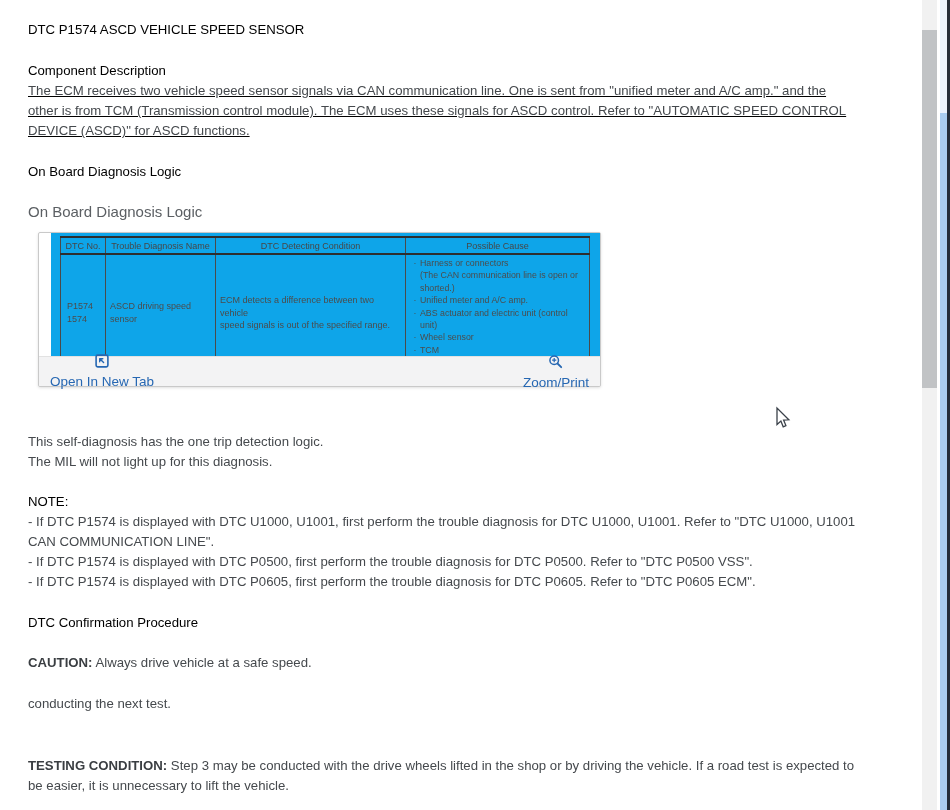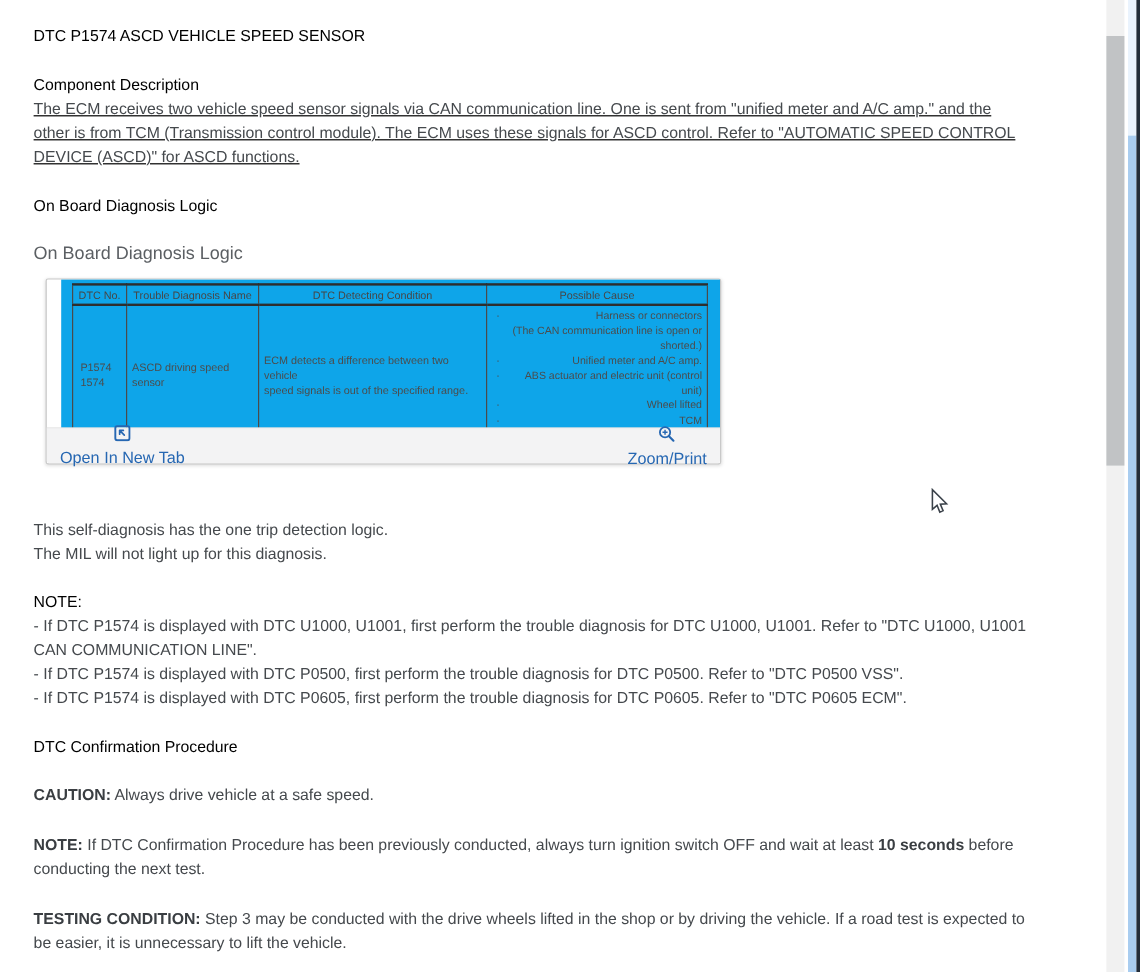--- a/index.html
+++ b/index.html
@@ -29,21 +29,21 @@
     font-weight:normal;font-size:9px;color:#474747;text-align:center;
     height:13px;padding:1px 2px;border-bottom:2px solid #2e2e2e;
     border-left:1px solid #4a4a4a;}
   table.dtc th:first-child{border-left:none;}
   table.dtc td{
     vertical-align:middle;border-left:1px solid #4a4a4a;height:102px;
     padding:2px 4px;line-height:12.4px;font-size:9px;}
   table.dtc td:first-child{border-left:none;padding-left:6px;}
   .cause-row{display:flex;line-height:12.4px;font-size:8.8px;}
   .cause-marker{width:10px;text-align:center;flex:none;}
-  .cause-text{flex:1;text-align:right;}
+  .cause-text{flex:1;}
   .fig-footer{
     position:absolute;left:0;right:0;bottom:0;height:30px;background:#f3f3f4;
     border-top:1px solid #e2e2e2;border-radius:0 0 2px 2px;
     display:flex;align-items:center;justify-content:space-between;
     padding:0 11px;box-sizing:border-box;}
   .fig-link{display:flex;align-items:center;gap:6px;color:#2667b2;
     font-size:13.5px;cursor:pointer;text-decoration:none;flex-direction:column;}
   .fig-link svg{display:block;}
 
   
@@ -115,21 +115,21 @@
           <div class="cause-row">
                 <span class="cause-marker">·</span>
                 <span class="cause-text">Unified meter and A/C amp.</span>
               </div>
           <div class="cause-row">
                 <span class="cause-marker">·</span>
                 <span class="cause-text">ABS actuator and electric unit (control unit)</span>
               </div>
           <div class="cause-row">
                 <span class="cause-marker">·</span>
-                <span class="cause-text">Wheel lifted</span>
+                <span class="cause-text">Wheel sensor</span>
               </div>
           <div class="cause-row">
                 <span class="cause-marker">·</span>
                 <span class="cause-text">TCM</span>
               </div>
           <div class="cause-row">
                 <span class="cause-marker">·</span>
                 <span class="cause-text">ECM</span>
               </div>
         </td>
@@ -173,21 +173,20 @@
   <div class="line">-  If DTC P1574 is displayed with DTC P0605, first perform the trouble diagnosis for DTC P0605. Refer to "DTC P0605 ECM".</div>
 </div>
 
 <div class="abs line h" style="top:613px;">DTC Confirmation Procedure</div>
 
 <div class="abs line" style="top:653px;">
   <b class="inl">CAUTION:</b><span> Always drive vehicle at a safe speed.</span>
 </div>
 
 <div class="abs" style="top:694px;">
-  <div class="line"><b class="inl">NOTE:</b><span> If DTC Confirmation Procedure has been previously conducted, always turn ignition switch OFF and wait at least </span><b class="inl">10 seconds</b><span> before</span></div>
   <div class="line">conducting the next test.</div>
 </div>
 
 <div class="abs" style="top:756px;">
   <div class="line"><b class="inl">TESTING CONDITION:</b><span> Step 3 may be conducted with the drive wheels lifted in the shop or by driving the vehicle. If a road test is expected to</span></div>
   <div class="line">be easier, it is unnecessary to lift the vehicle.</div>
 </div>
 
 <div class="scroll-track"></div>
 <div class="scroll-thumb"></div>

